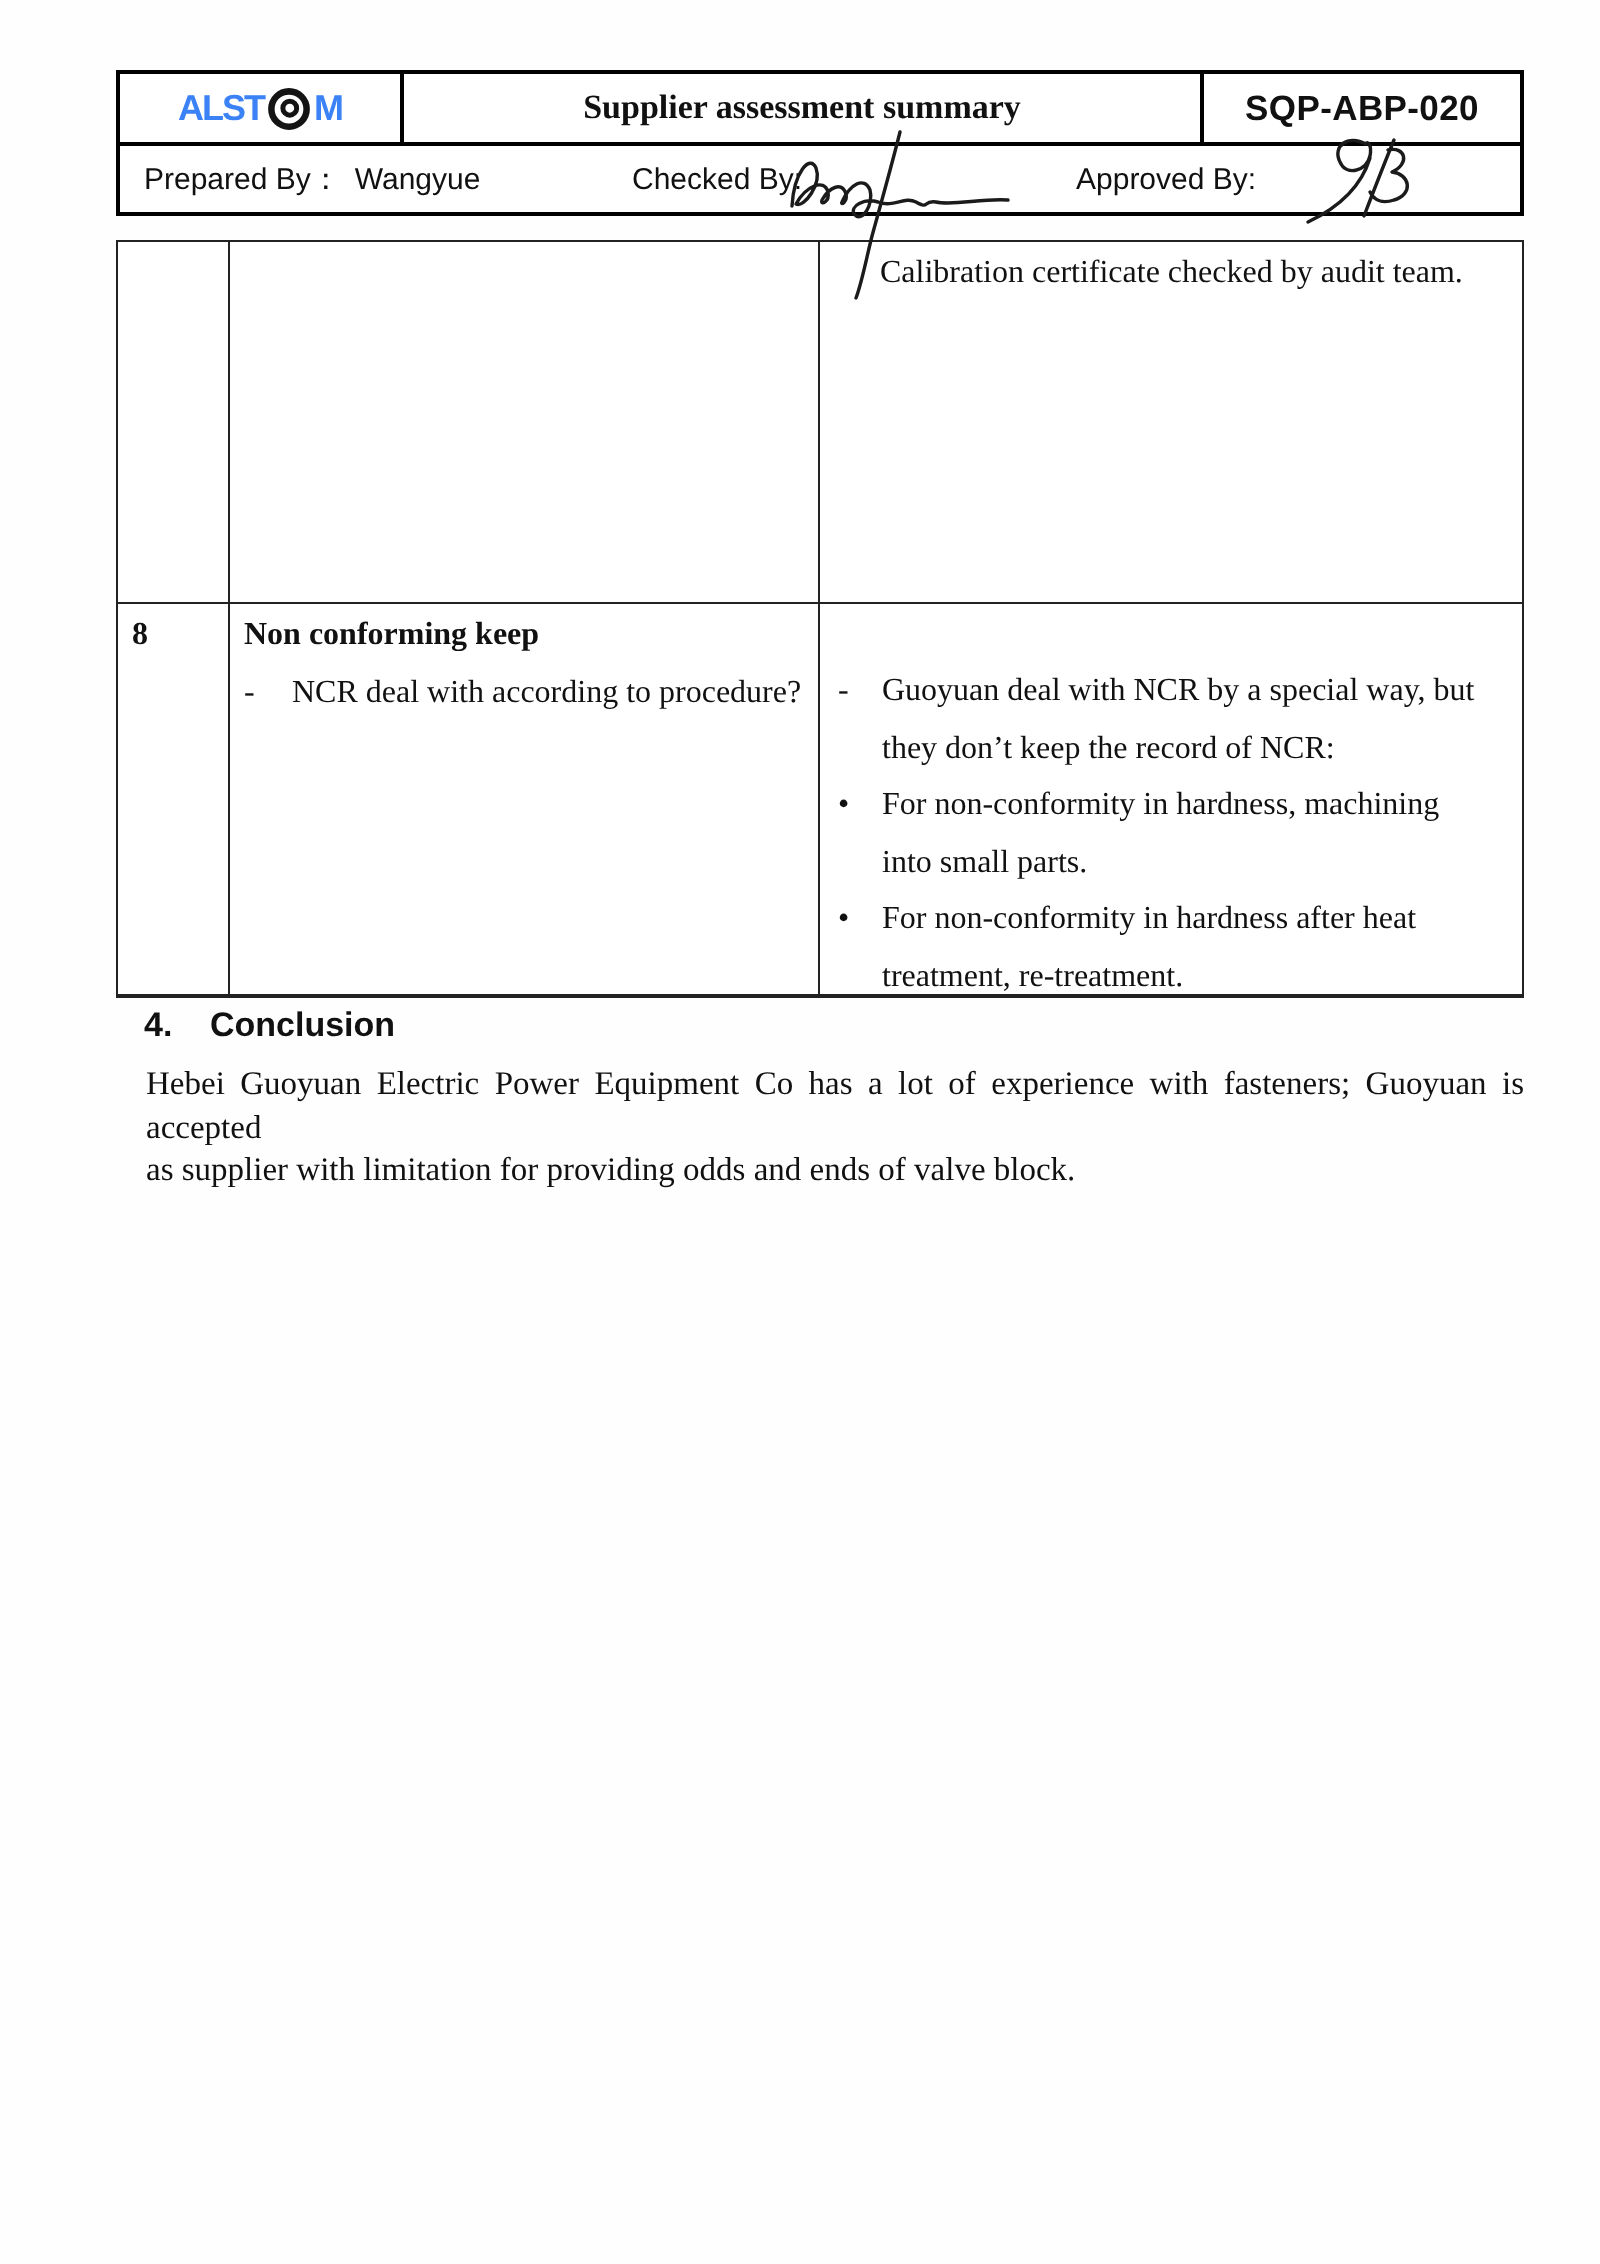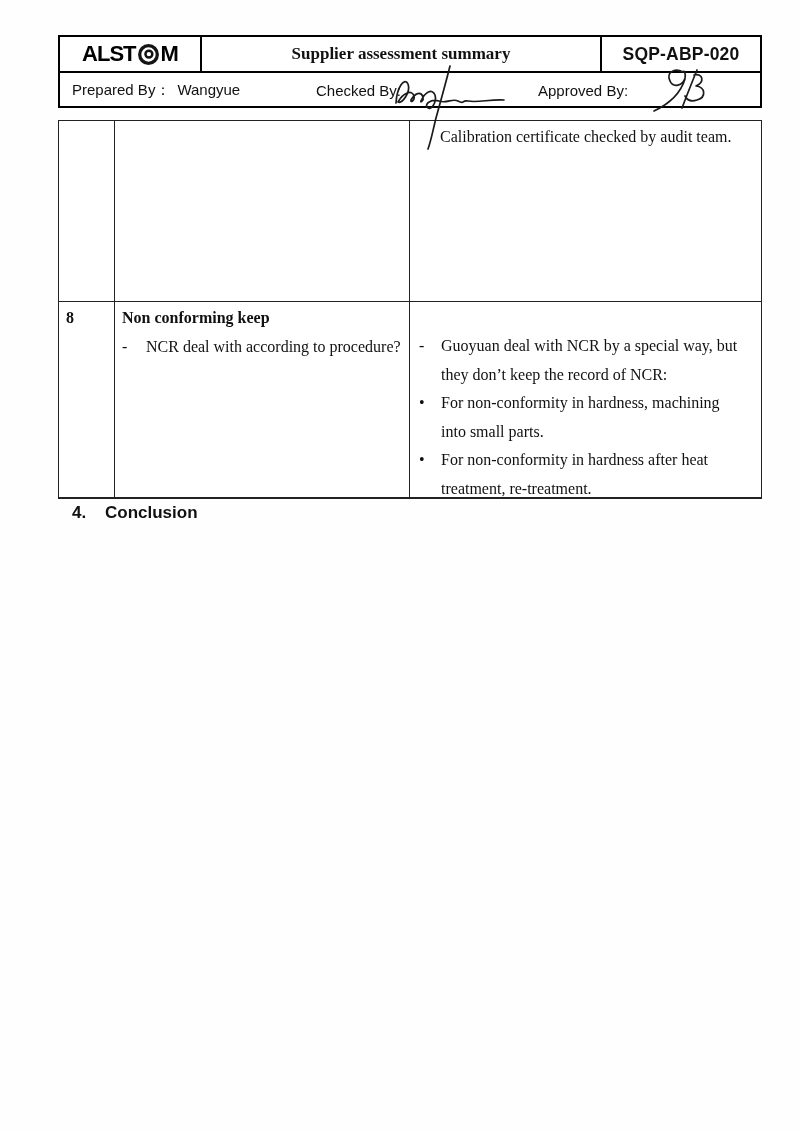--- a/index.html
+++ b/index.html
@@ -7,22 +7,22 @@
         font-family:"Liberation Serif",serif;color:#111;}
   
   .sig-overlay{position:absolute;left:0;top:0;width:800px;height:1132px;pointer-events:none;z-index:6;}
   .sig-overlay path{fill:none;stroke:#1b1b1b;stroke-width:1.7;stroke-linecap:round;stroke-linejoin:round;}
   
   .header{position:absolute;left:58px;top:35px;width:704px;height:73px;box-sizing:border-box;
           border:2px solid #000;background:#fff;}
   .h-row1{display:flex;height:36px;border-bottom:2px solid #000;box-sizing:border-box;}
   .logo-cell{width:142px;border-right:2px solid #000;box-sizing:border-box;
              display:flex;align-items:center;justify-content:center;}
-  .logo-txt{font-family:"Liberation Sans",sans-serif;font-weight:800;font-size:22px;
-            letter-spacing:-1px;color:#000000;line-height:1;}
+  .logo-txt{font-family:"Liberation Sans",sans-serif;font-weight:800;font-size:18px;
+            letter-spacing:-1px;color:#3b82f6;line-height:1;}
   .logo-o{margin:0 1px;display:block;}
   .title-cell{flex:1;border-right:2px solid #000;box-sizing:border-box;display:flex;
               align-items:center;justify-content:center;
               font-family:"Liberation Serif",serif;font-weight:bold;font-size:17px;}
   .code-cell{width:158px;display:flex;align-items:center;justify-content:center;
              font-family:"Liberation Sans",sans-serif;font-weight:bold;font-size:17.5px;letter-spacing:.2px;}
   .h-row2{position:relative;height:33px;font-family:"Liberation Sans",sans-serif;font-size:15px;}
   .signoff{position:absolute;top:50%;transform:translateY(-50%);white-space:nowrap;}
   .signoff.prepared{left:12px;}
   .signoff.checked{left:256px;}
@@ -133,15 +133,19 @@
 treatment, re-treatment.</span>
         </div>
       </div>
     </div>
   </div>
 
   <div class="conclusion">
     <div class="conc-head">
       <span class="conc-num">4.</span><span>Conclusion</span>
     </div>
+    <div class="conc-body">
+      <div class="conc-line just">Hebei Guoyuan Electric Power Equipment Co has a lot of experience with fasteners; Guoyuan is accepted</div>
+      <div class="conc-line">as supplier with limitation for providing odds and ends of valve block.</div>
+    </div>
   </div>
 
 </div>
 
 </body></html>

